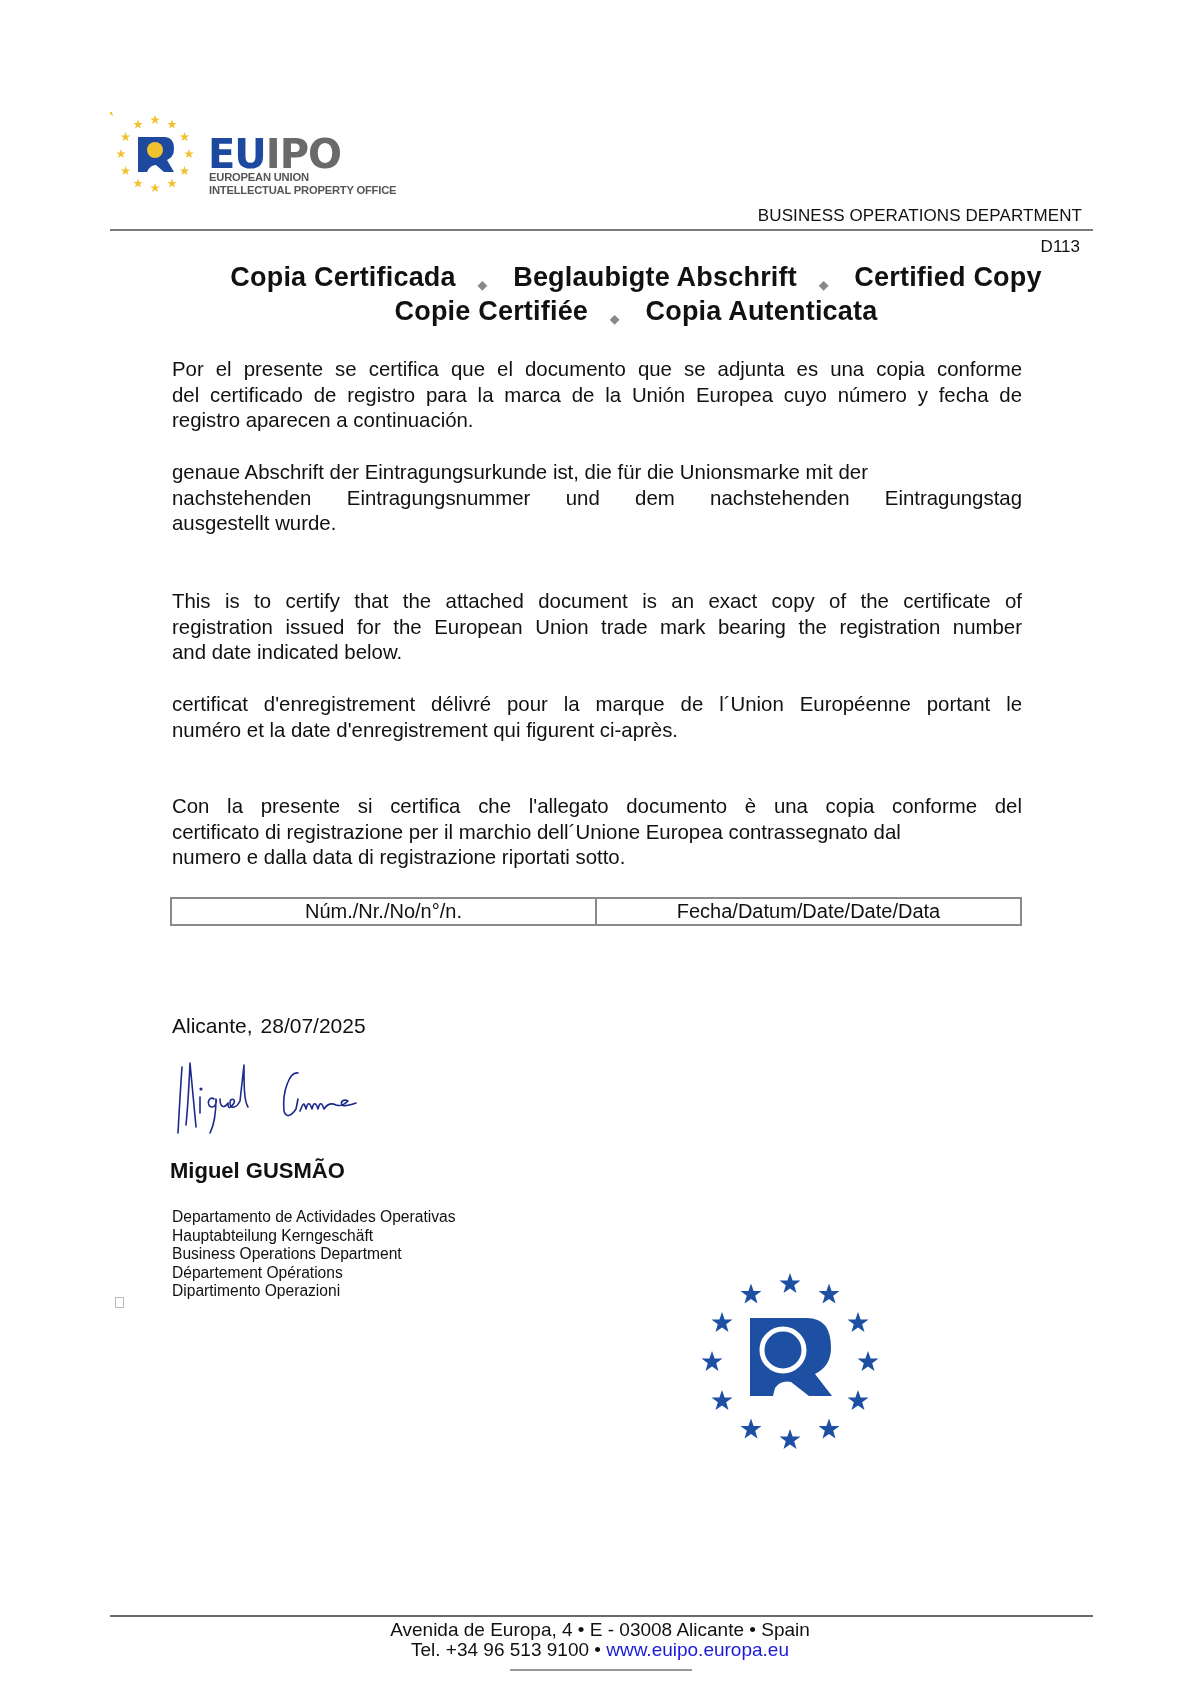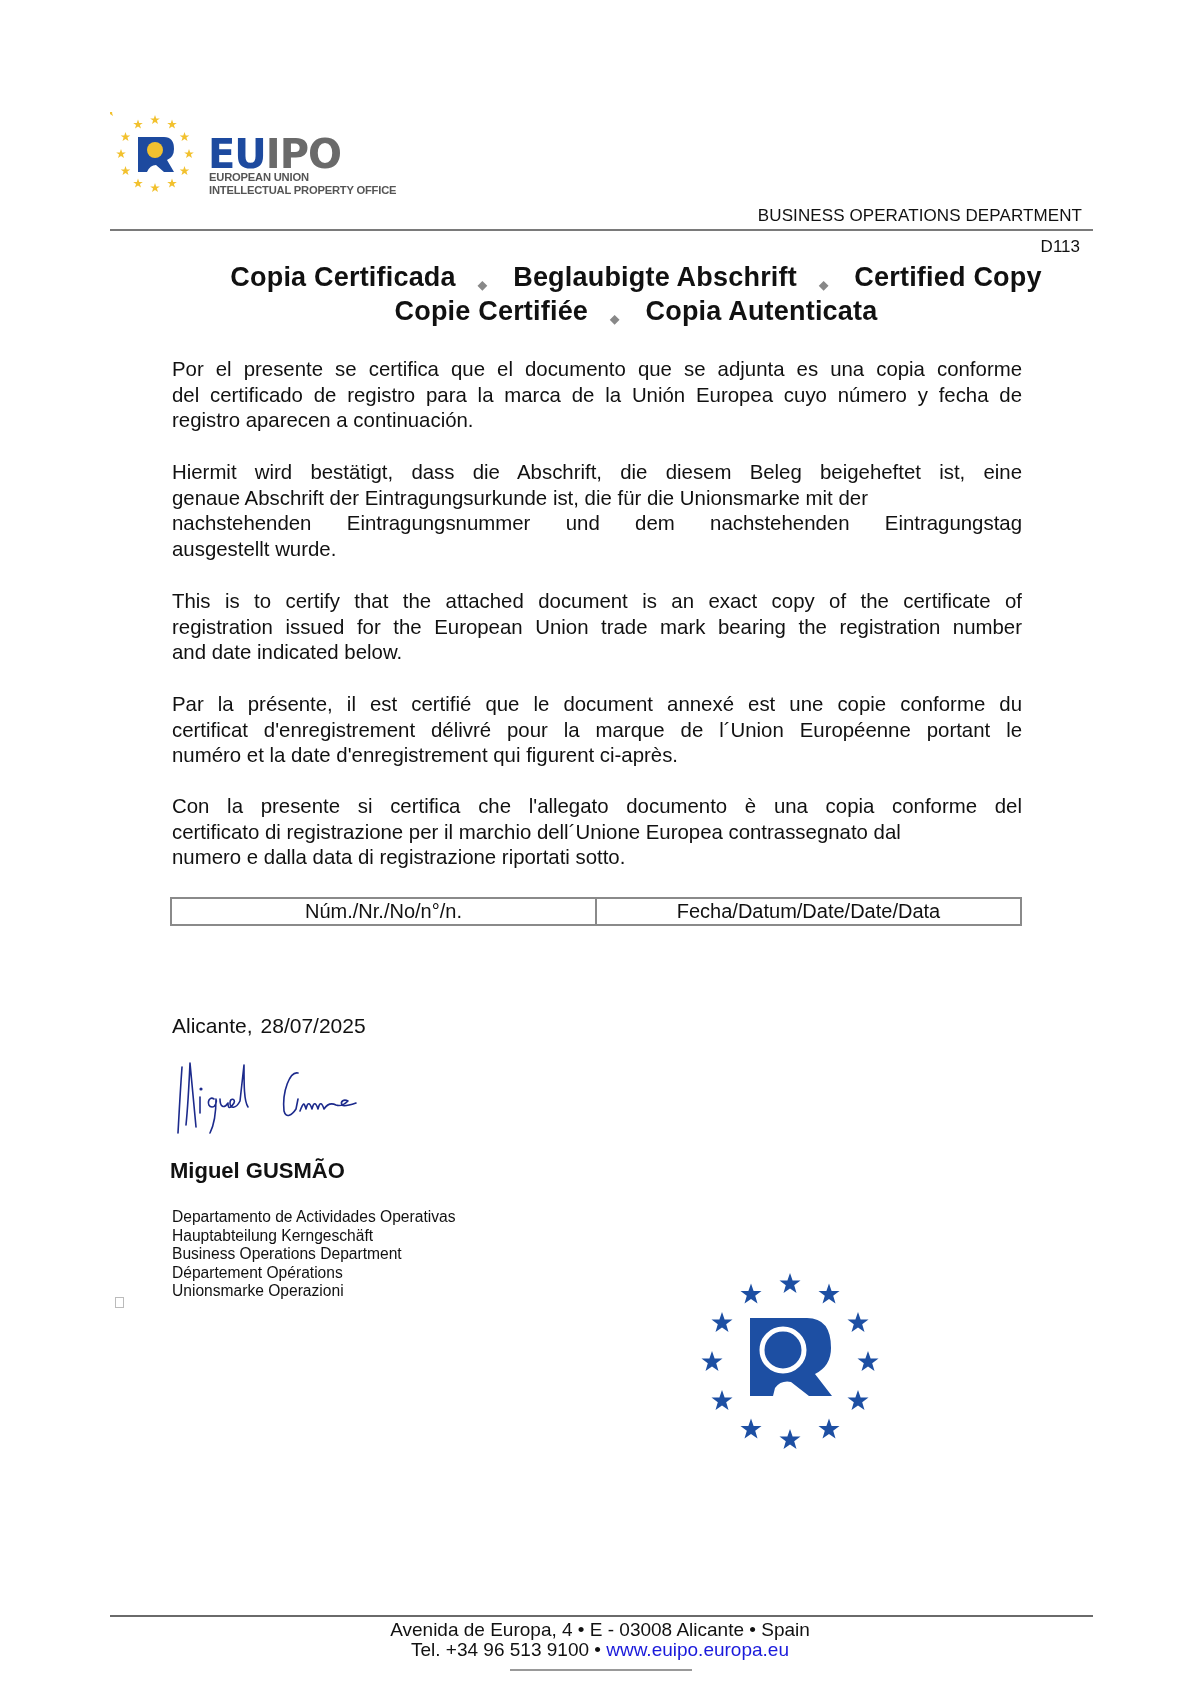--- a/index.html
+++ b/index.html
@@ -74,32 +74,30 @@
 <div class="abs title-line" style="top:296px;">
   <span>Copie Certifiée</span><span class="sep">◆</span><span>Copia Autenticata</span>
 </div>
 
 <div class="abs para" style="top:357px;">
   <div style="text-align-last:justify;">Por el presente se certifica que el documento que se adjunta es una copia conforme</div>
   <div style="text-align-last:justify;">del certificado de registro para la marca de la Unión Europea cuyo número y fecha de</div>
   <div>registro aparecen a continuación.</div>
 </div>
 <div class="abs para" style="top:460px;">
-  <div style="text-align-last:justify;">Hiermit wird bestätigt, dass die Abschrift, die diesem Beleg beigeheftet ist, eine</div>
   <div>genaue Abschrift der Eintragungsurkunde ist, die für die Unionsmarke mit der</div>
   <div style="text-align-last:justify;">nachstehenden Eintragungsnummer und dem nachstehenden Eintragungstag</div>
   <div>ausgestellt wurde.</div>
 </div>
 <div class="abs para" style="top:589px;">
   <div style="text-align-last:justify;">This is to certify that the attached document is an exact copy of the certificate of</div>
   <div style="text-align-last:justify;">registration issued for the European Union trade mark bearing the registration number</div>
   <div>and date indicated below.</div>
 </div>
 <div class="abs para" style="top:692px;">
-  <div style="text-align-last:justify;">Par la présente, il est certifié que le document annexé est une copie conforme du</div>
   <div style="text-align-last:justify;">certificat d'enregistrement délivré pour la marque de l´Union Européenne portant le</div>
   <div>numéro et la date d'enregistrement qui figurent ci-après.</div>
 </div>
 <div class="abs para" style="top:794px;">
   <div style="text-align-last:justify;">Con la presente si certifica che l'allegato documento è una copia conforme del</div>
   <div>certificato di registrazione per il marchio dell´Unione Europea contrassegnato dal</div>
   <div>numero e dalla data di registrazione riportati sotto.</div>
 </div>
 
 <table class="abs tbl">
@@ -124,21 +122,21 @@
   <path d="M50 44 C50 52 54 54 58 48 C58 54 60 54 64 48 C66 44 60 42 60 48 C60 54 66 54 70 46 L74 10 C74 30 74 46 78 52"></path>
   <path d="M128 18 C120 16 112 36 114 56 C116 64 122 60 126 54 L128 44"></path>
   <path d="M130 56 C134 46 134 48 136 54 C138 46 140 48 142 54 C144 46 146 48 148 54 C150 46 152 48 154 54 C158 48 162 48 166 50 C172 52 176 48 178 46 C174 44 170 46 172 50 C174 52 180 50 186 48"></path>
 </svg>
 <div class="abs signer-name">Miguel GUSMÃO</div>
 <div class="abs signer-dept">
   <div>Departamento de Actividades Operativas</div>
   <div>Hauptabteilung Kerngeschäft</div>
   <div>Business Operations Department</div>
   <div>Département Opérations</div>
-  <div>Unionsmarke Operazioni</div>
+  <div>Dipartimento Operazioni</div>
 </div>
 
 <div class="abs tiny-box"></div>
 
 <svg class="abs emblem" viewBox="0 0 190 190">
   <defs>
     <polygon id="bs" points="0,-11 2.6,-3.5 10.5,-3.5 4.2,1.3 6.5,9 0,4.4 -6.5,9 -4.2,1.3 -10.5,-3.5 -2.6,-3.5" fill="#1d4fa3"></polygon>
   </defs>
   <use href="#bs" x="95" y="16"></use>
   <use href="#bs" x="134" y="26.5"></use>

